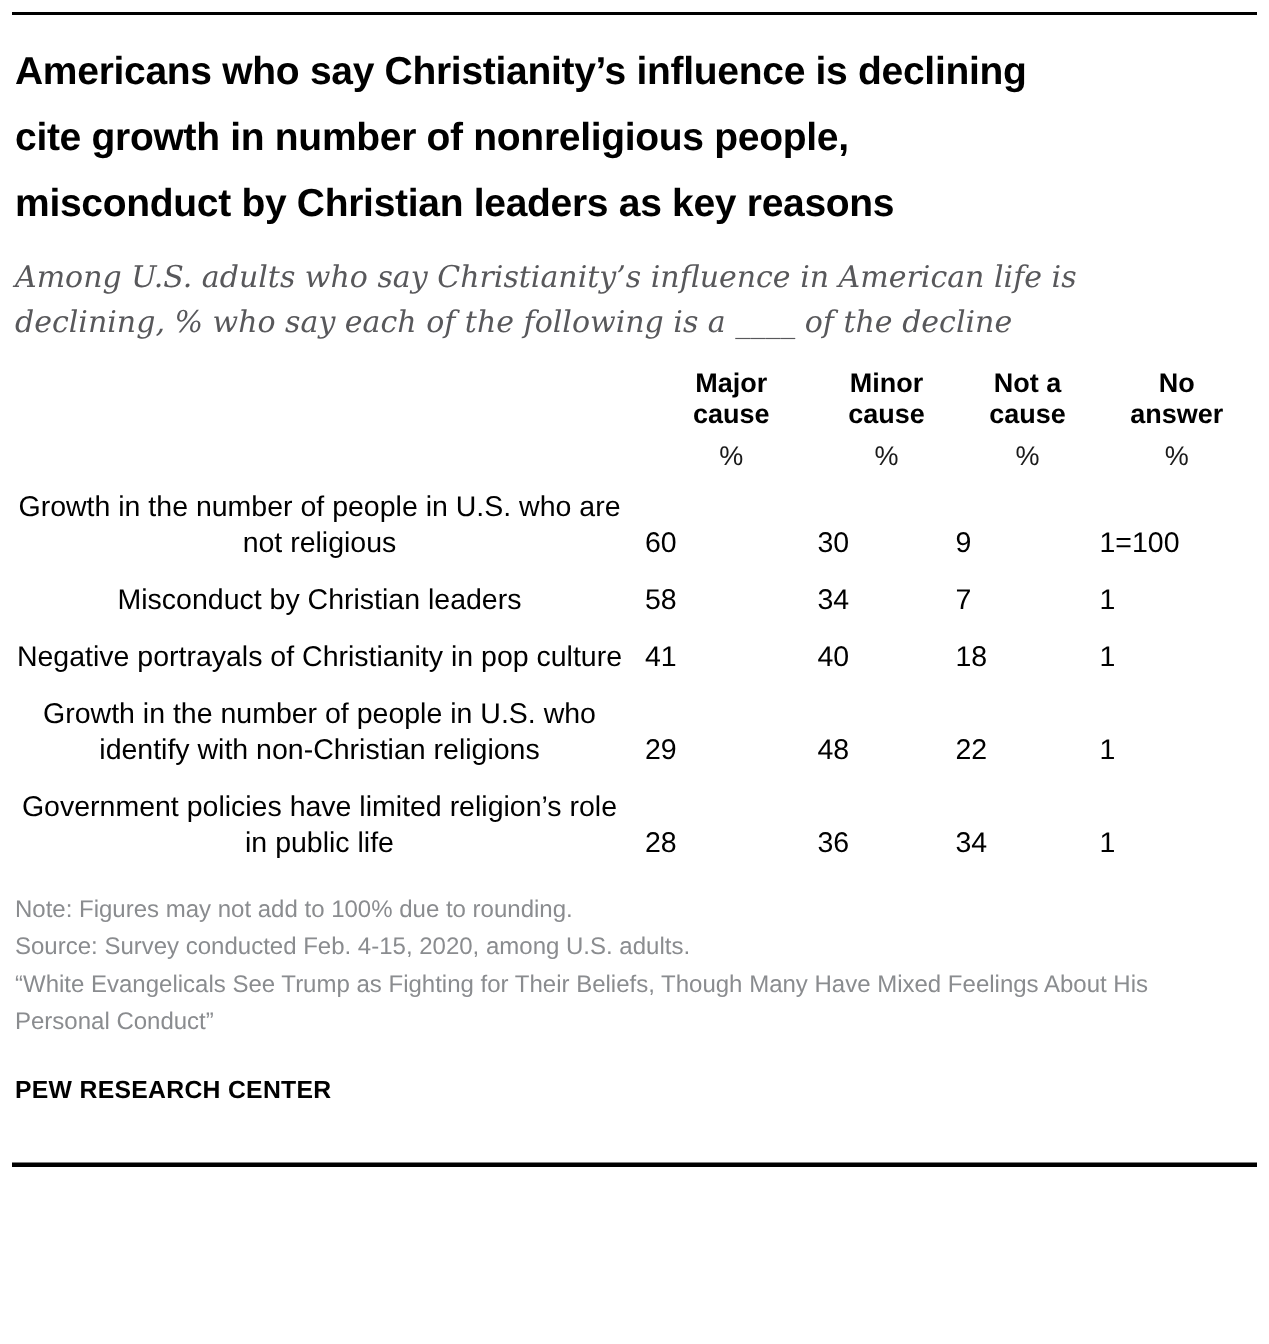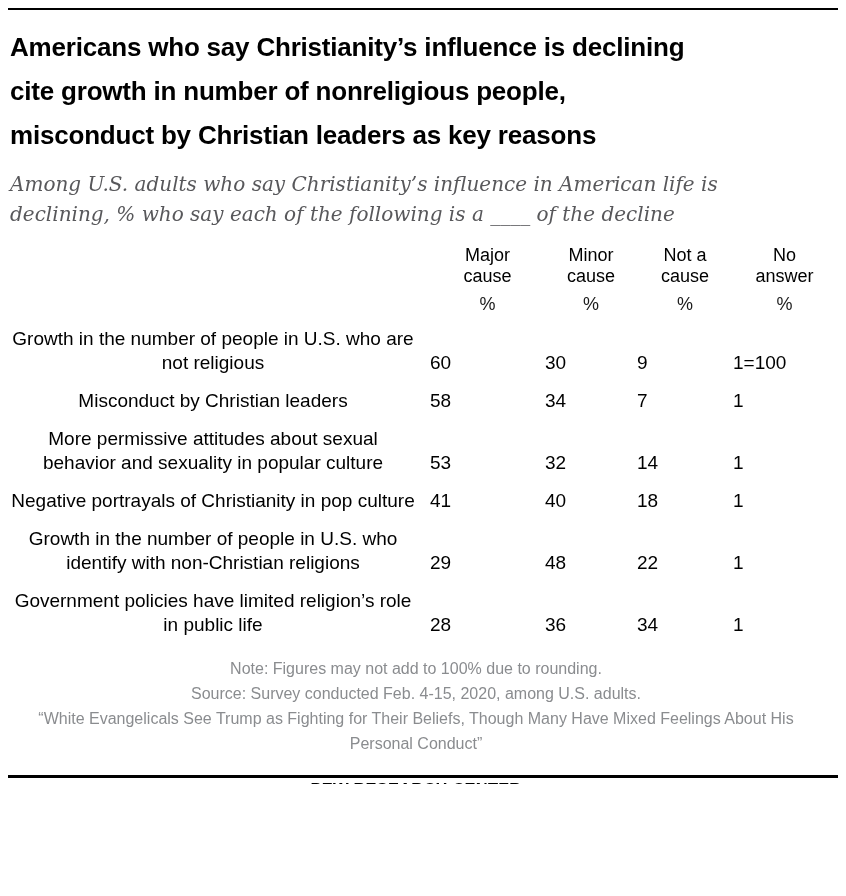--- a/index.html
+++ b/index.html
@@ -46,21 +46,21 @@
   }
   col.c-label  { width: 420px; }
   col.c-major  { width: 115px; }
   col.c-minor  { width: 92px; }
   col.c-nota   { width: 96px; }
   col.c-noans  { width: 103px; }
 
   th.col-head {
     font-size: 18px;
     line-height: 21px;
-    font-weight: normal;
+    font-weight: bold;
     text-align: center;
     vertical-align: bottom;
     white-space: pre-line;
     padding: 0 0 7px 0;
     color: #000;
   }
   tr.unit-row td {
     font-size: 18px;
     text-align: center;
     padding: 0 0 12px 0;
@@ -83,21 +83,20 @@
     color: #000;
   }
 
   .footer { margin-top: 5px; }
   .footer p {
     margin: 0;
     font-size: 16px;
     line-height: 25px;
     color: #8a8c8f;
     max-width: 812px;
-    text-align: center;
   }
   .brand {
     margin-top: 21px !important;
     font-size: 16.5px !important;
     font-weight: bold;
     letter-spacing: 0.2px;
     color: #000 !important;
   }
 </style>
 </head>
@@ -149,27 +148,20 @@
         <td class="value-cell">1=100</td>
       </tr>
       <tr>
         <td class="row-label">Misconduct by Christian leaders</td>
         <td class="value-cell">58</td>
         <td class="value-cell">34</td>
         <td class="value-cell">7</td>
         <td class="value-cell">1</td>
       </tr>
       <tr>
-        <td class="row-label">More permissive attitudes about sexual behavior and sexuality in popular culture</td>
-        <td class="value-cell">53</td>
-        <td class="value-cell">32</td>
-        <td class="value-cell">14</td>
-        <td class="value-cell">1</td>
-      </tr>
-      <tr>
         <td class="row-label">Negative portrayals of Christianity in pop culture</td>
         <td class="value-cell">41</td>
         <td class="value-cell">40</td>
         <td class="value-cell">18</td>
         <td class="value-cell">1</td>
       </tr>
       <tr>
         <td class="row-label">Growth in the number of people in U.S. who identify with non-Christian religions</td>
         <td class="value-cell">29</td>
         <td class="value-cell">48</td>

